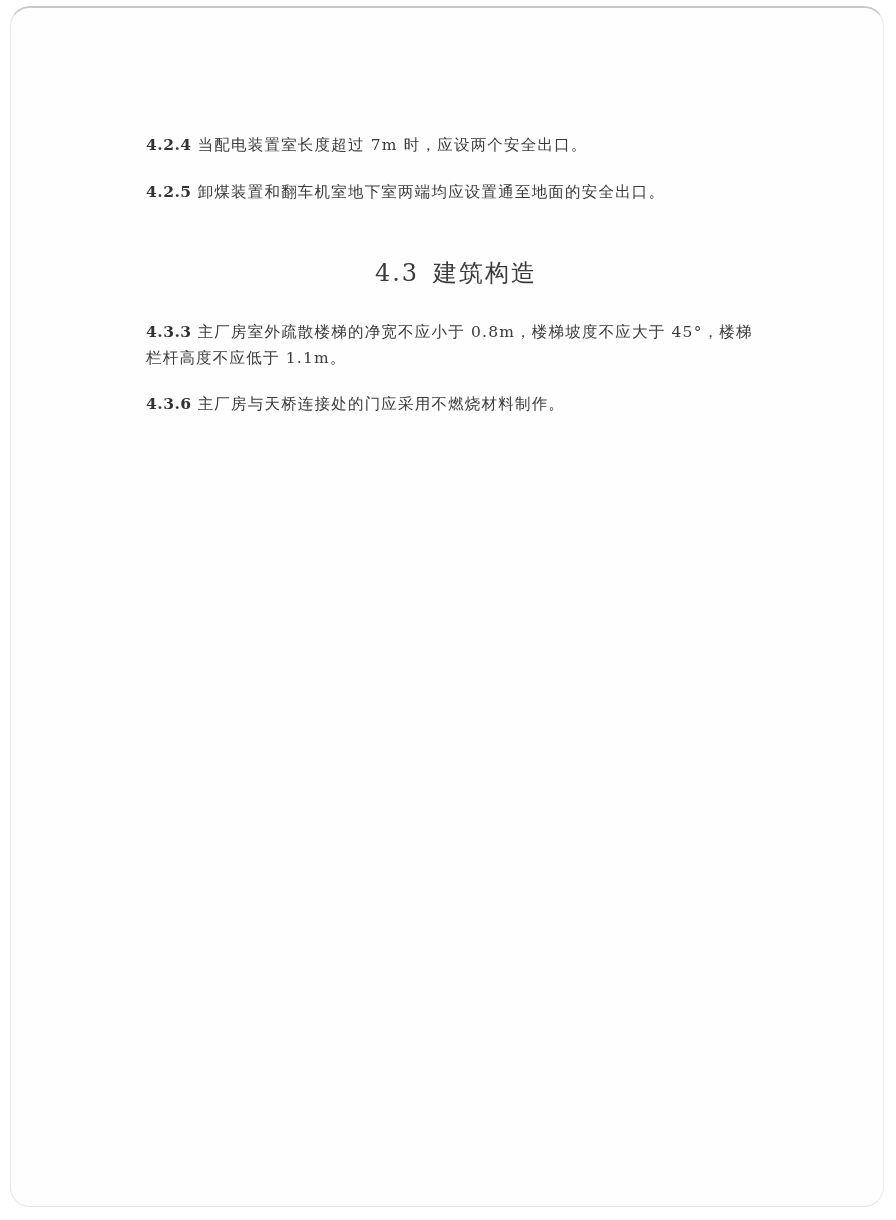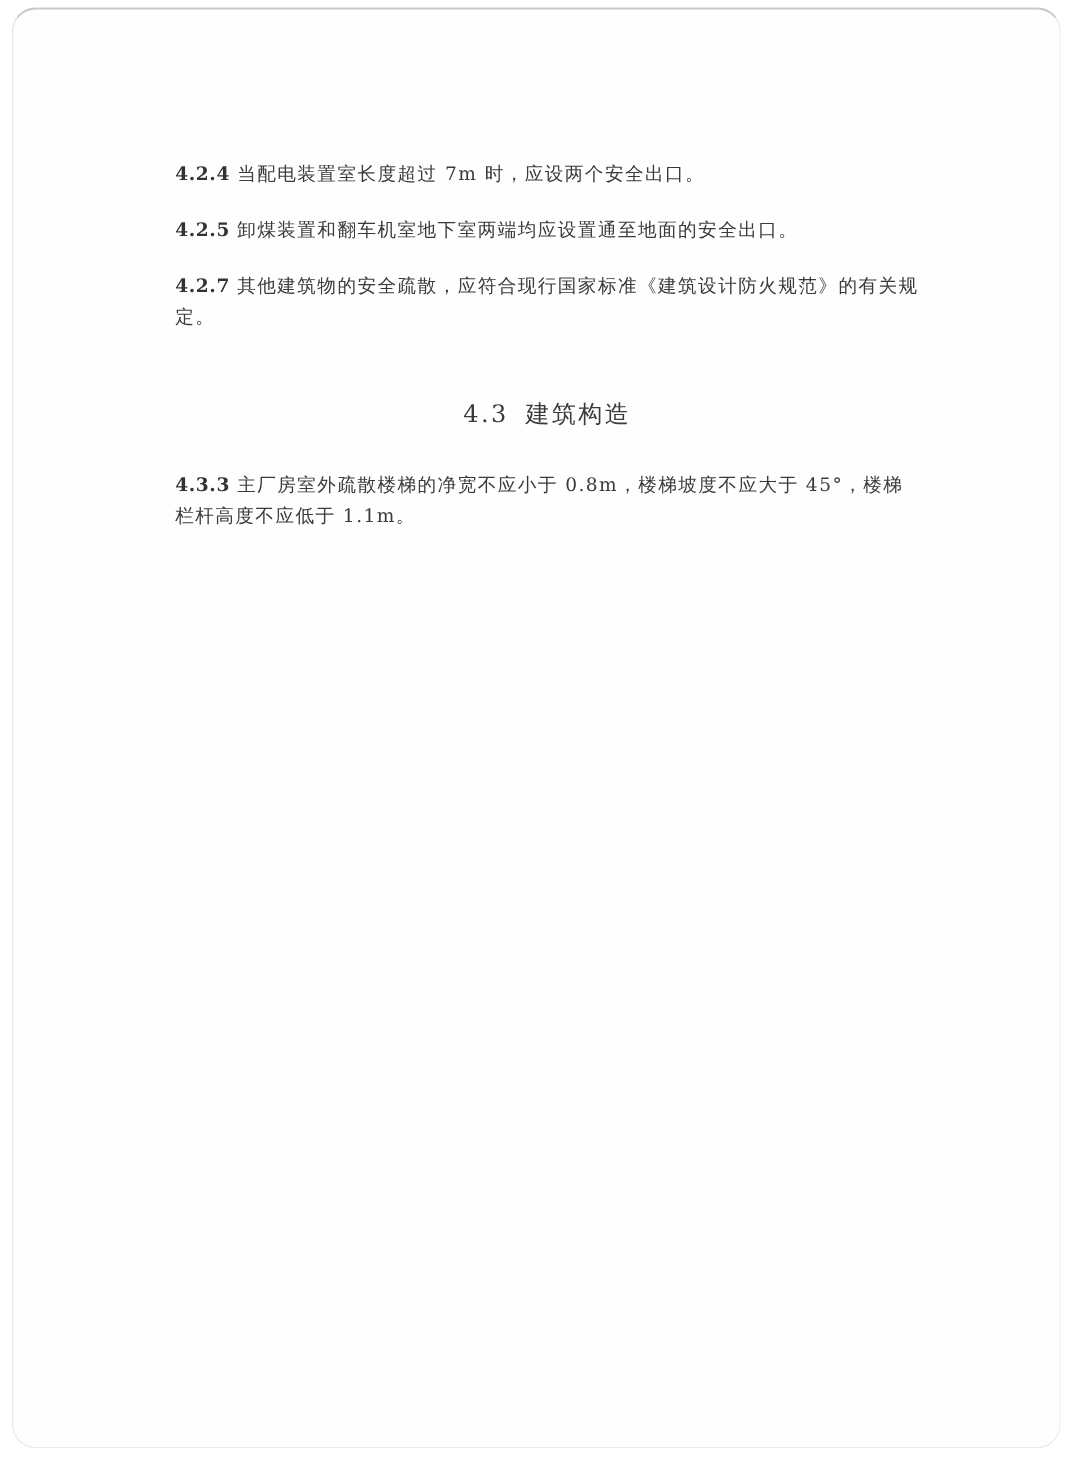--- a/index.html
+++ b/index.html
@@ -17,43 +17,43 @@
     .content {
       position: absolute; left: 135px; top: 124px; width: 620px;
       font-family: "DejaVu Serif", "Liberation Serif", serif;
       color: #3a3a3a;
       font-size: 15.5px;
       letter-spacing: 1.2px;
     }
     .clause { margin: 0 0 20px 0; line-height: 25.5px; }
     .num { font-weight: bold; color: #333; margin-right: 6px; letter-spacing: 0.5px; }
     .heading {
-      text-align: center; font-size: 20px; color: #3a3a3a;
+      text-align: center; font-size: 24px; color: #3a3a3a;
       margin: 52px 0 30px 0; letter-spacing: 2px; line-height: 32px;
     }
     .heading .hnum { margin-right: 14px; }
   </style>
 </head>
 <body>
 
 <div class="page">
   <div class="content">
 
     <p class="clause"><span class="num">4.2.4</span><span>当配电装置室长度超过 7m 时，应设两个安全出口。</span></p>
 
     <p class="clause"><span class="num">4.2.5</span><span>卸煤装置和翻车机室地下室两端均应设置通至地面的安全出口。</span></p>
 
 
-    <p class="clause"><span class="num">4.2.7</span><span>其他建筑物的安全疏散，应符合现行国家标准《建筑设计防火规范》的有关规定。</span></p>
 
     <div class="heading"><span class="hnum">4.3</span><span>建筑构造</span></div>
 
 
 
     <p class="clause"><span class="num">4.3.3</span><span>主厂房室外疏散楼梯的净宽不应小于 0.8m，楼梯坡度不应大于 45°，楼梯栏杆高度不应低于 1.1m。</span></p>
 
 
 
+    <p class="clause"><span class="num">4.3.6</span><span>主厂房与天桥连接处的门应采用不燃烧材料制作。</span></p>
 
 
 
   </div>
 </div>
 
 </body></html>

